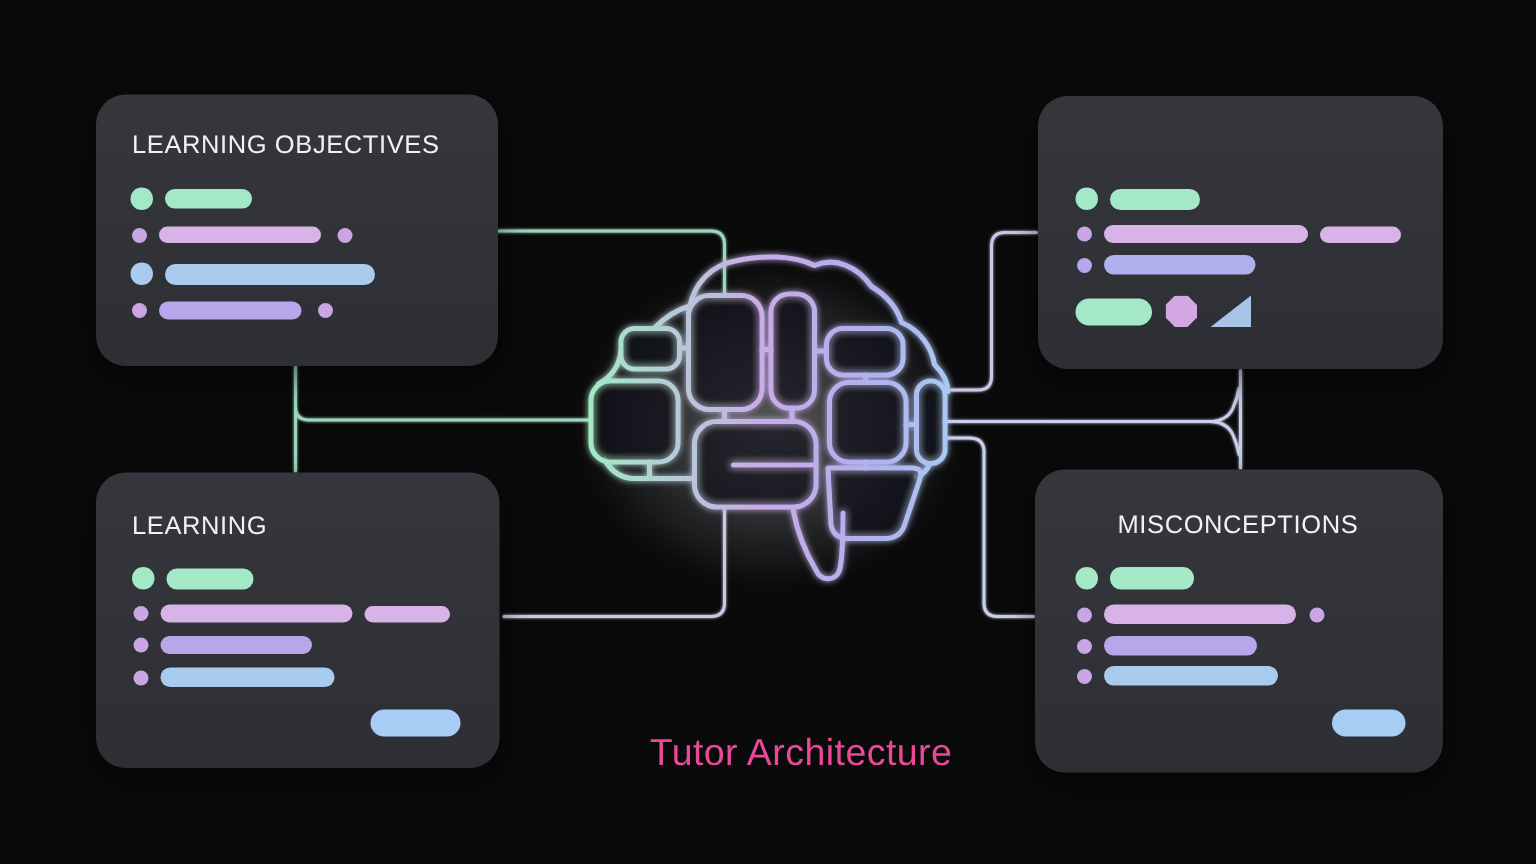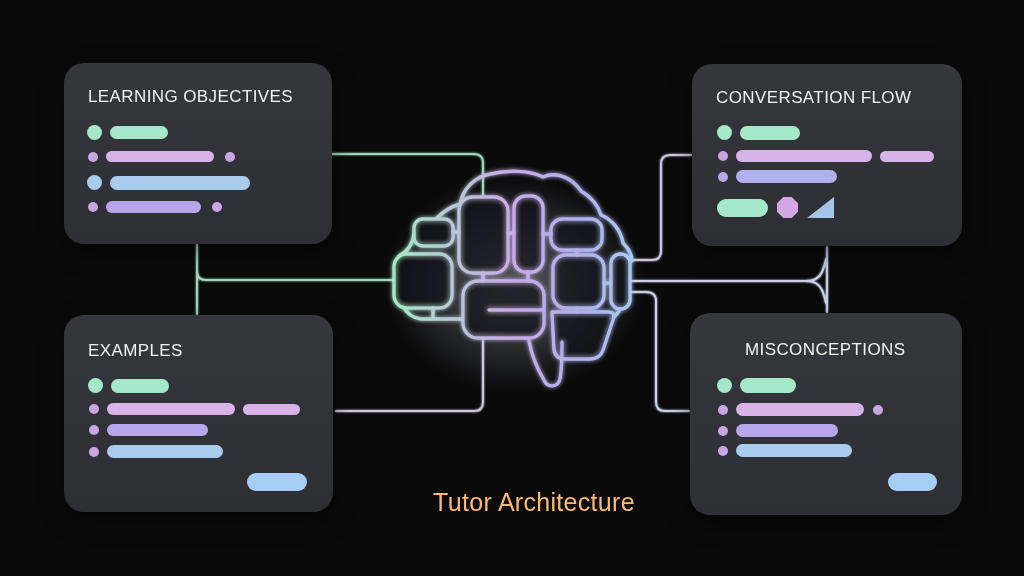--- a/index.html
+++ b/index.html
@@ -33,21 +33,21 @@
   .row{position:absolute;display:flex;align-items:center;gap:8px;}
   .dot{border-radius:50%;flex:0 0 auto;}
   .dot-lg{width:15px;height:15px;}
   .dot-sm{width:10px;height:10px;}
   .pill{border-radius:99px;flex:0 0 auto;}
   .octagon{width:21px;height:21px;clip-path:polygon(30% 0,70% 0,100% 30%,100% 70%,70% 100%,30% 100%,0 70%,0 30%);flex:0 0 auto;}
   .triangle{width:27px;height:21px;clip-path:polygon(0 100%,100% 0,100% 100%);flex:0 0 auto;}
   .corner-pill{position:absolute;border-radius:99px;}
   .diagram-title{
     position:absolute;left:0;right:0;top:488px;text-align:center;
-    font-size:25px;color:#fdba74;letter-spacing:.3px;padding-left:44px;
+    font-size:25px;color:#ec4899;letter-spacing:.3px;padding-left:44px;
   }
 </style>
 </head>
 <body>
 
 <div class="stage">
 
   <div class="glow"></div>
 
   <svg class="overlay" width="1024" height="576" viewBox="0 0 1024 576">
@@ -136,21 +136,20 @@
       <span class="pill" style="width: 140px; height: 14px; background: rgb(169, 203, 238);"></span>
     </div>
     <div class="row" style="left:24px;top:138px;height:12px;">
       <span class="dot dot-sm" style="background: rgb(201, 166, 227);"></span>
       <span class="pill" style="width: 95px; height: 12px; background: rgb(183, 166, 234);"></span>
       <span class="dot dot-sm" style="margin-left: 3px; background: rgb(201, 166, 227);"></span>
     </div>
   </div>
 
   <div class="card card-cf">
-    <div class="card-title">CONVERSATION FLOW</div>
     <div class="row" style="left:25px;top:61px;height:15px;">
       <span class="dot dot-lg" style="background: rgb(163, 233, 200);"></span>
       <span class="pill" style="width: 60px; height: 14px; background: rgb(163, 233, 200);"></span>
     </div>
     <div class="row" style="left:26px;top:86px;height:12px;">
       <span class="dot dot-sm" style="background: rgb(201, 166, 227);"></span>
       <span class="pill" style="width: 136px; height: 12px; background: rgb(215, 179, 232);"></span>
       <span class="pill" style="width: 54px; height: 11px; background: rgb(215, 179, 232);"></span>
     </div>
     <div class="row" style="left:26px;top:106px;height:13px;">
@@ -158,21 +157,21 @@
       <span class="pill" style="width: 101px; height: 13px; background: rgb(176, 177, 236);"></span>
     </div>
     <div class="row" style="left:25px;top:133px;height:21px;gap:9px;">
       <span class="pill" style="width: 51px; height: 18px; background: rgb(163, 233, 200);"></span>
       <span class="octagon" style="background: rgb(211, 168, 226);"></span>
       <span class="triangle" style="background: rgb(168, 195, 232);"></span>
     </div>
   </div>
 
   <div class="card card-ex">
-    <div class="card-title" style="top:26px;">EXAMPLES</div>
+    <div class="card-title" style="top:26px;">LEARNING</div>
     <div class="row" style="left:24px;top:63px;height:15px;">
       <span class="dot dot-lg" style="background: rgb(163, 233, 200);"></span>
       <span class="pill" style="width: 58px; height: 14px; background: rgb(163, 233, 200);"></span>
     </div>
     <div class="row" style="left:25px;top:88px;height:12px;">
       <span class="dot dot-sm" style="background: rgb(201, 166, 227);"></span>
       <span class="pill" style="width: 128px; height: 12px; background: rgb(215, 179, 232);"></span>
       <span class="pill" style="width: 57px; height: 11px; background: rgb(215, 179, 232);"></span>
     </div>
     <div class="row" style="left:25px;top:109px;height:12px;">

